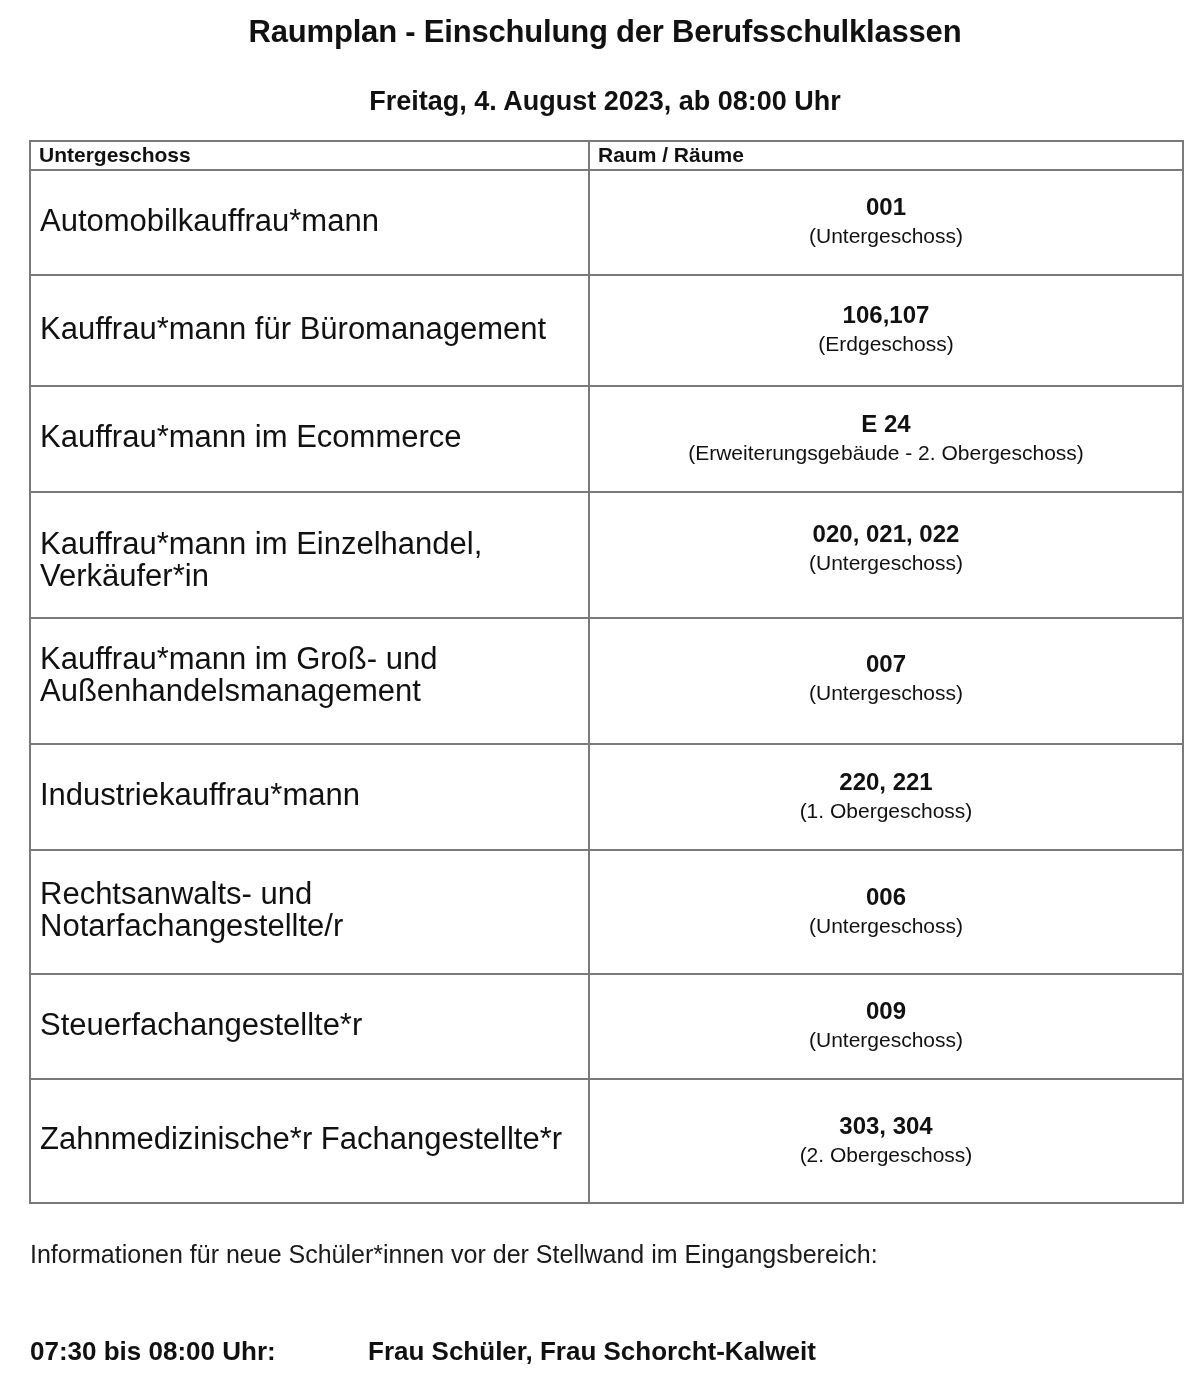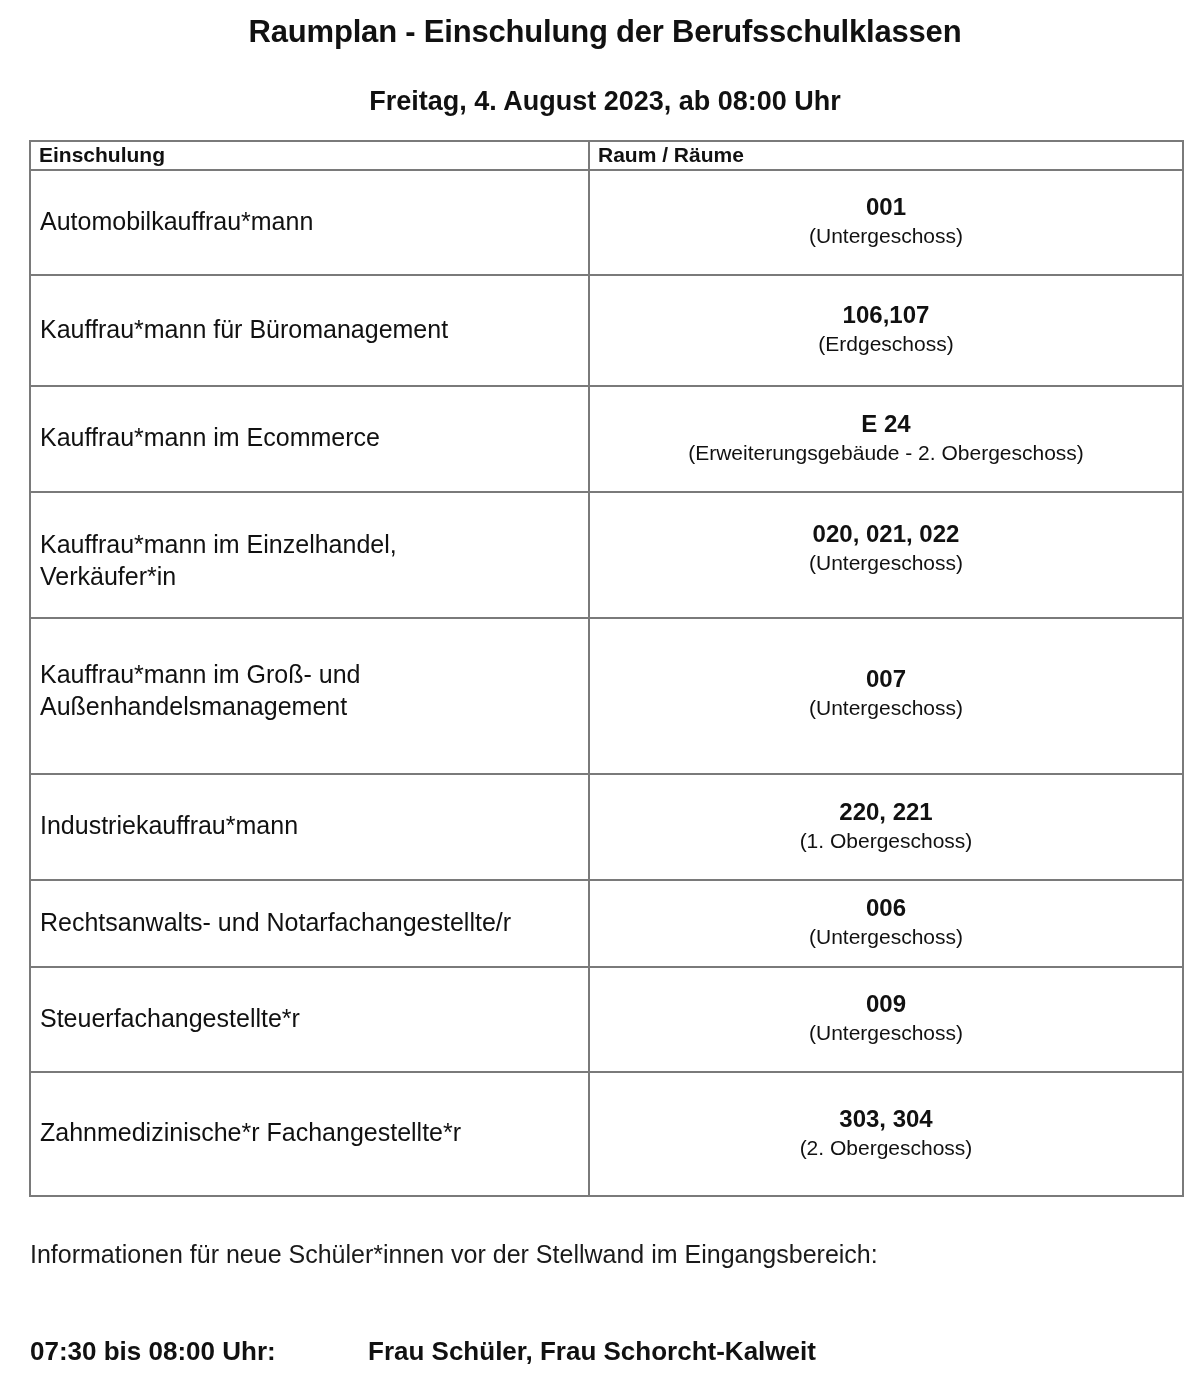--- a/index.html
+++ b/index.html
@@ -29,21 +29,21 @@
     table.plan td, table.plan th {
       border: 2px solid #7a7a7a;
     }
     table.plan th {
       text-align: left; font-weight: bold; font-size: 21px;
       height: 29px; padding: 0 8px; line-height: 26px; vertical-align: top;
     }
     col.c1 { width: 559px; }
     col.c2 { width: 594px; }
     td.course {
-      font-size: 25px; line-height: 32px; padding: 0 9px 4px 9px;
+      font-size: 31px; line-height: 32px; padding: 0 9px 4px 9px;
       vertical-align: middle;
       border-radius: 19px;
     }
     td.room {
       text-align: center; vertical-align: middle; padding: 0 4px 6px 4px;
     }
     .room-num { display: block; font-weight: bold; font-size: 24px; line-height: 32px; }
     .room-floor { display: block; font-size: 21px; line-height: 25px; }
     .info {
       position: absolute; left: 30px; top: 1240px;
@@ -62,21 +62,21 @@
   <h1 class="title">Raumplan - Einschulung der Berufsschulklassen</h1>
   <h2 class="subtitle">Freitag, 4. August 2023, ab 08:00 Uhr</h2>
 
   <table class="plan">
     <colgroup>
         <col class="c1">
         <col class="c2">
       </colgroup>
     <thead>
       <tr>
-        <th>Einschulung</th>
+        <th>Untergeschoss</th>
         <th>Raum / Räume</th>
       </tr>
     </thead>
     <tbody>
       <tr style="height:105px">
         <td class="course">Automobilkauffrau*mann</td>
         <td class="room">
           <span class="room-num">001</span>
           <span class="room-floor">(Untergeschoss)</span>
         </td>
@@ -98,38 +98,38 @@
       <tr style="height:126px">
         <td class="course" style="padding-top:14px">
           <div>Kauffrau*mann im Einzelhandel,</div>
           <div>Verkäufer*in</div>
         </td>
         <td class="room" style="padding-bottom:18px">
           <span class="room-num">020, 021, 022</span>
           <span class="room-floor">(Untergeschoss)</span>
         </td>
       </tr>
-      <tr style="height:156px">
+      <tr style="height:126px">
         <td class="course" style="padding-bottom:12px">
           <div>Kauffrau*mann im Groß- und</div>
           <div>Außenhandelsmanagement</div>
         </td>
         <td class="room" style="padding-bottom:10px">
           <span class="room-num">007</span>
           <span class="room-floor">(Untergeschoss)</span>
         </td>
       </tr>
       <tr style="height:106px">
         <td class="course">Industriekauffrau*mann</td>
         <td class="room">
           <span class="room-num">220, 221</span>
           <span class="room-floor">(1. Obergeschoss)</span>
         </td>
       </tr>
-      <tr style="height:87px">
+      <tr style="height:124px">
         <td class="course">Rechtsanwalts- und Notarfachangestellte/r</td>
         <td class="room">
           <span class="room-num">006</span>
           <span class="room-floor">(Untergeschoss)</span>
         </td>
       </tr>
       <tr style="height:105px">
         <td class="course">Steuerfachangestellte*r</td>
         <td class="room">
           <span class="room-num">009</span>

